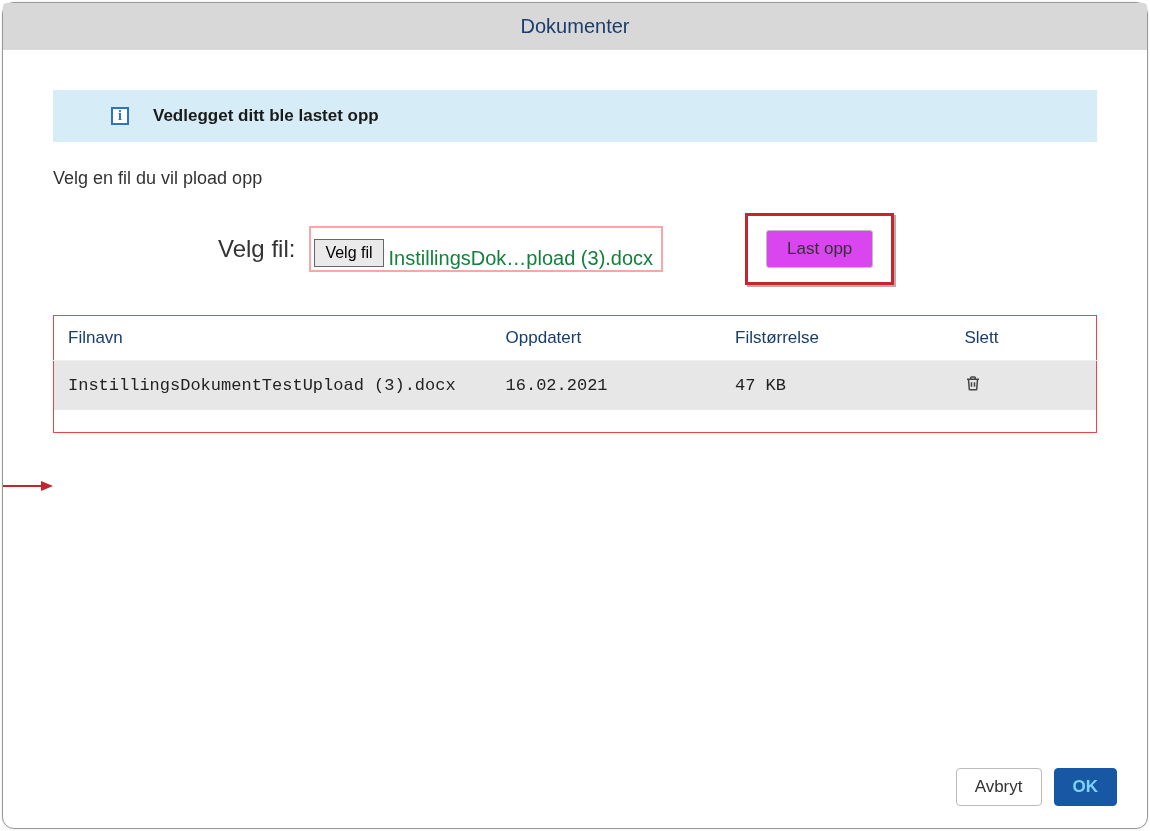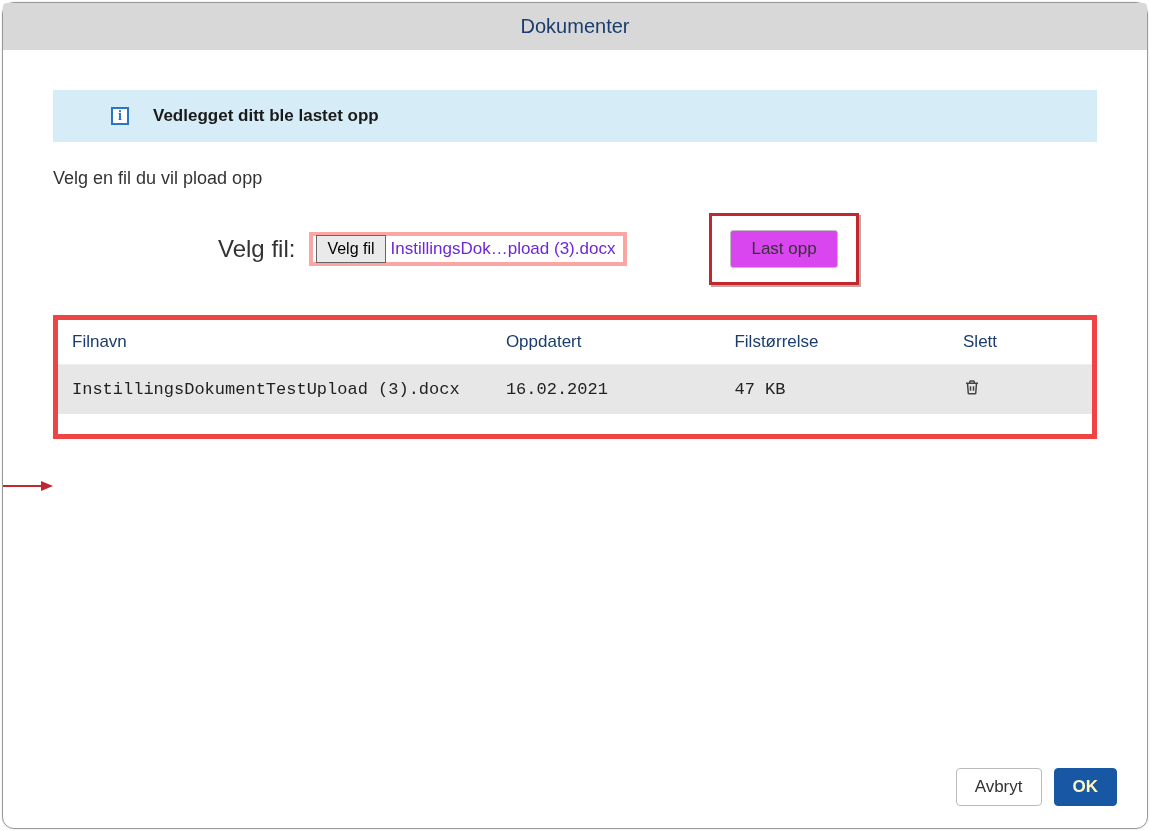--- a/index.html
+++ b/index.html
@@ -74,56 +74,56 @@
       margin-bottom: 30px;
       padding-left: 165px;
     }
     .field-label {
       font-size: 24px;
       color: #333;
       margin-right: 14px;
     }
     .file-input-wrap {
       display: inline-flex;
-      align-items: center;
-      border: 4px solid #fca5a5;
-      height: 34px;
+      align-items: flex-end;
+      border: 2px solid #fca5a5;
+      height: 46px;
       background: #fff;
     }
     .file-input-button {
       background: #eaeaea;
       border: 1px solid #666;
       padding: 4px 10px;
       margin: 3px;
       font-size: 16px;
       cursor: pointer;
     }
     .file-input-name {
-      font-size: 17px;
+      font-size: 20px;
       padding: 0 8px 0 2px;
-      color: #6d28d9;
+      color: #15803d;
     }
     .upload-btn-frame {
       margin-left: 82px;
       border: 3px solid #c1272d;
       padding: 14px 18px;
       position: relative;
       box-shadow: 2px 2px 0 rgba(90,0,0,0.35);
     }
     .upload-button {
       background: #d946ef;
       border: 1px solid #bfbfbf;
       border-radius: 3px;
       padding: 8px 20px;
       font-size: 17px;
       color: #333;
       cursor: pointer;
     }
     .file-table {
-      border: 5px solid #ef4444;
+      border: 1px solid #ef4444;
       width: 100%;
       border-collapse: collapse;
       font-size: 17px;
     }
     .file-table th {
       text-align: left;
       color: #1a3d6d;
       font-weight: normal;
       padding: 12px 14px;
       font-size: 17px;
@@ -165,21 +165,21 @@
       cursor: pointer;
     }
     .btn-secondary {
       background: #fff;
       border: 1px solid #bbb;
       color: #333;
     }
     .btn-primary {
       background: #1857a4;
       border: 1px solid #1857a4;
-      color: #fef9c3;
+      color: #7dd3fc;
       font-weight: bold;
       padding: 0 18px;
       text-align: right;
     }
     .table-bottom-spacer td {
       height: 22px;
       background: #fff;
       padding: 0;
     }
   </style>

